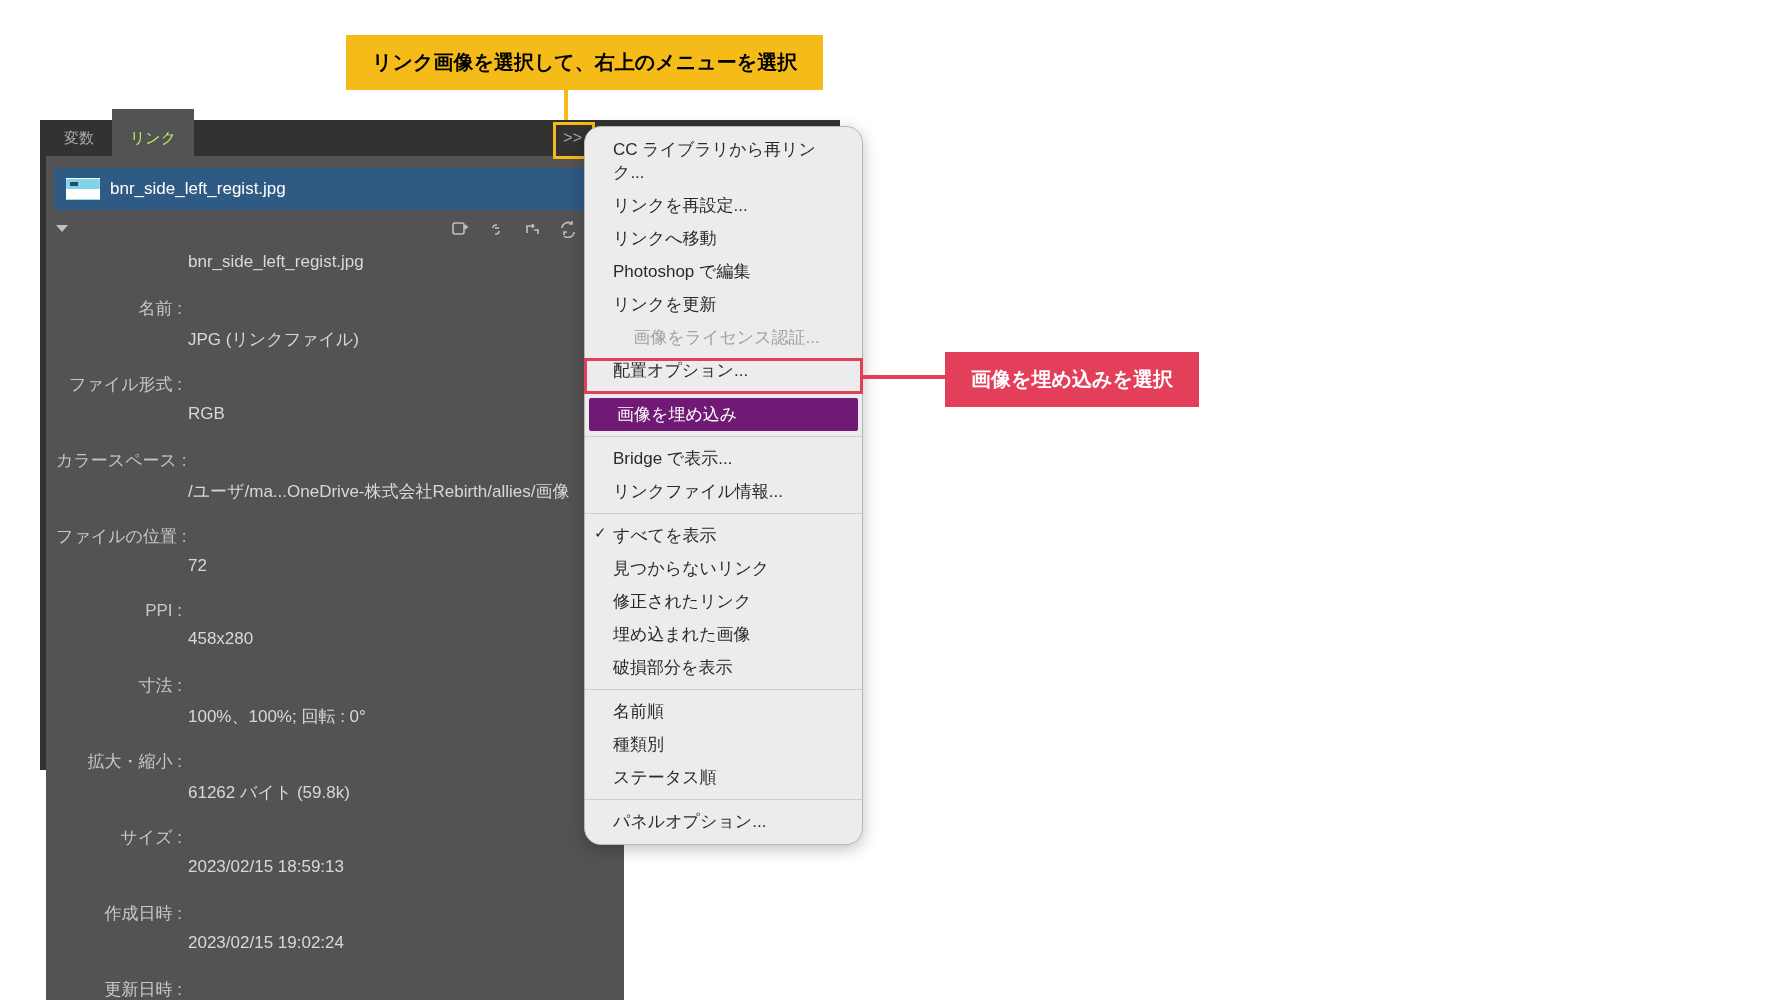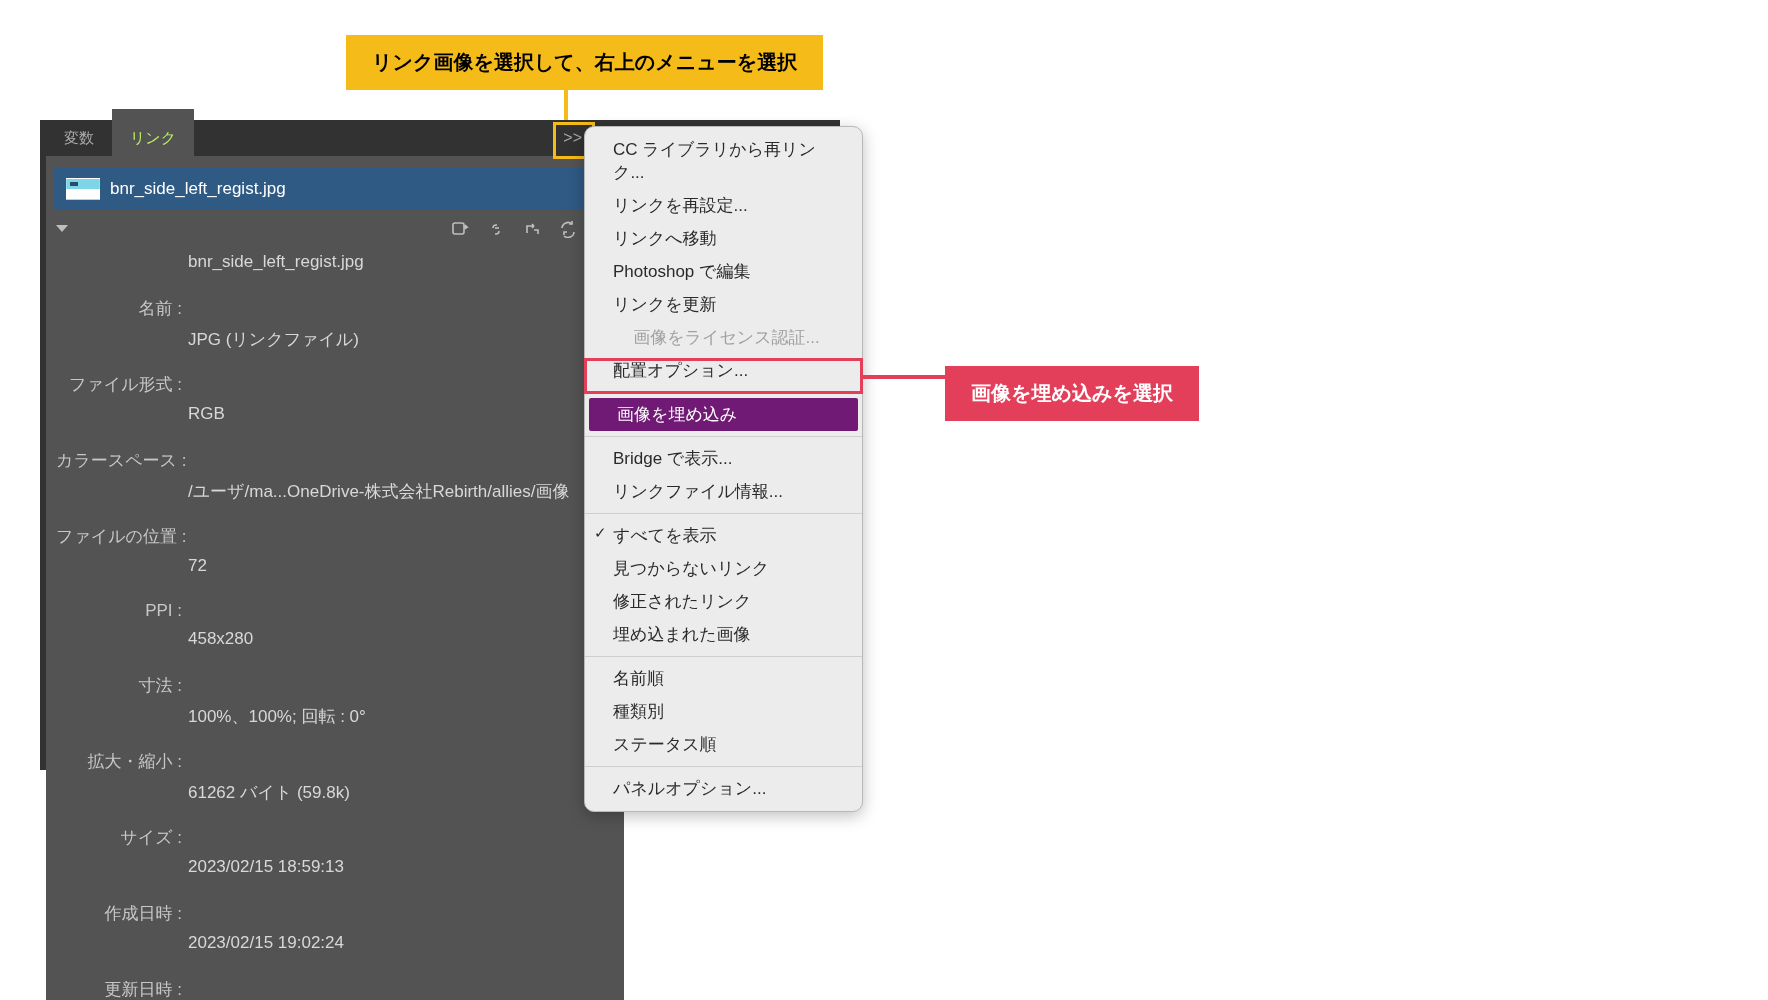--- a/index.html
+++ b/index.html
@@ -146,21 +146,21 @@
   }
 
   
   .ctx-menu {
     position: absolute;
     left: 584px;
     top: 126px;
     width: 279px;
     background: #ececec;
     border: 1px solid #b8b8b8;
-    border-radius: 10px;
+    border-radius: 17px;
     box-shadow: 0 4px 16px rgba(0,0,0,0.25);
     padding: 6px 0;
     font-size: 17px;
     color: #2a2a2a;
   }
   .ctx-item {
     padding: 5px 22px 5px 28px;
     cursor: pointer;
     position: relative;
   }
@@ -179,21 +179,21 @@
     position: absolute;
     left: 584px; top: 358px;
     width: 279px; height: 36px;
     border: 3px solid #e43f5a;
     pointer-events: none;
   }
   .connector-red {
     position:absolute; left:863px; top:375px; width:82px; height:4px; background:#e43f5a;
   }
   .callout-right {
-    position:absolute; left:945px; top:366px;
+    position:absolute; left:945px; top:352px;
     background:#e43f5a; color:#fff; font-weight:700;
     padding:14px 26px; font-size:20px;
   }
 </style>
 </head>
 <body>
 
 <div class="callout-top">リンク画像を選択して、右上のメニューを選択</div>
 <div class="callout-top-line"></div>
 
@@ -313,20 +313,21 @@
     <div class="ctx-sep"></div>
     <div class="ctx-item highlight">画像を埋め込み</div>
     <div class="ctx-sep"></div>
     <div class="ctx-item">Bridge で表示...</div>
     <div class="ctx-item">リンクファイル情報...</div>
     <div class="ctx-sep"></div>
     <div class="ctx-item ctx-check">すべてを表示</div>
     <div class="ctx-item">見つからないリンク</div>
     <div class="ctx-item">修正されたリンク</div>
     <div class="ctx-item">埋め込まれた画像</div>
+    <div class="ctx-item">破損部分を表示</div>
     <div class="ctx-sep"></div>
     <div class="ctx-item">名前順</div>
     <div class="ctx-item">種類別</div>
     <div class="ctx-item">ステータス順</div>
     <div class="ctx-sep"></div>
     <div class="ctx-item">パネルオプション...</div>
   </div>
 <div class="ctx-highlight-outline"></div>
 
 <div class="connector-red"></div>

